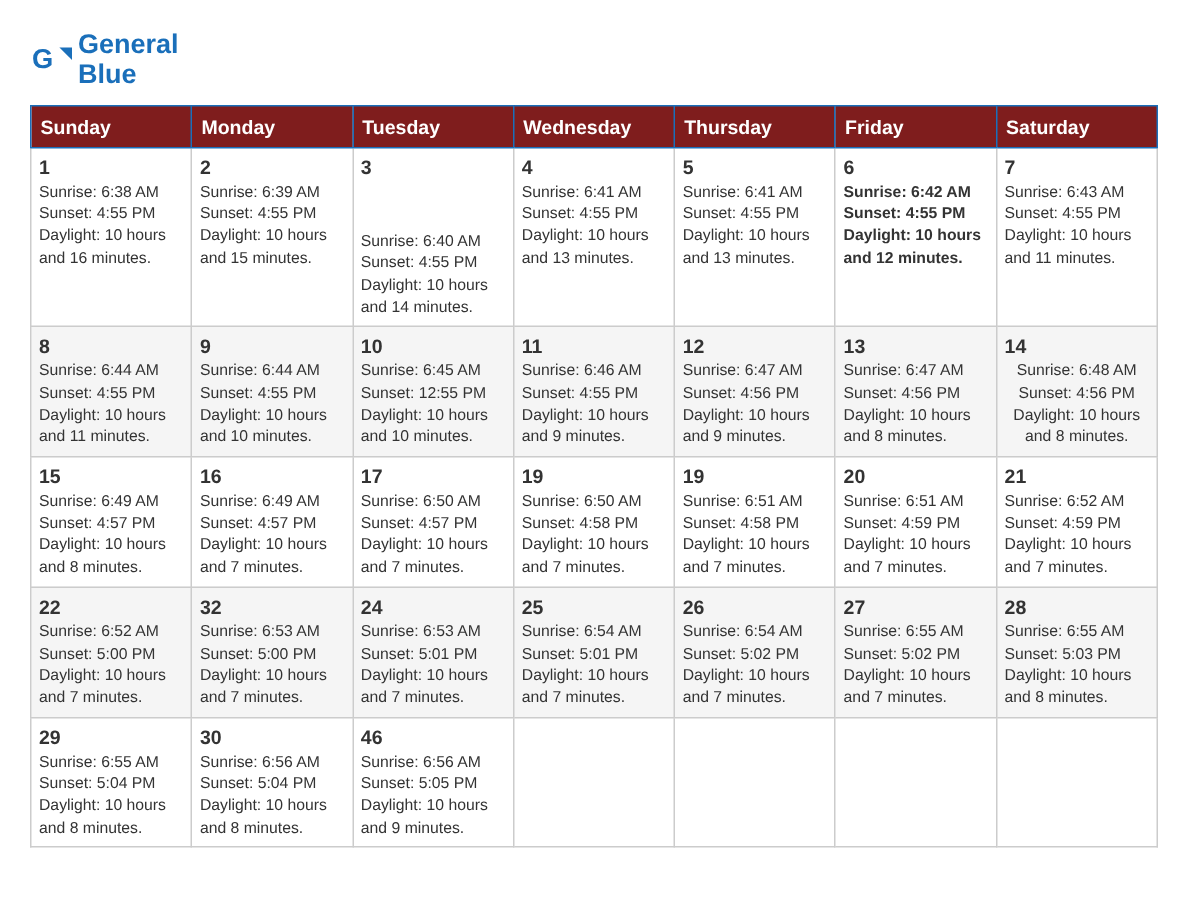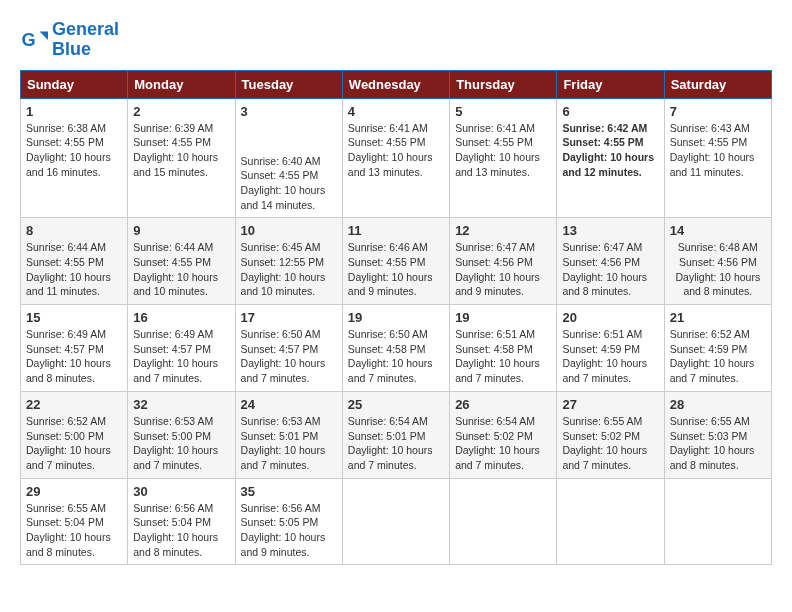--- a/index.html
+++ b/index.html
@@ -303,21 +303,21 @@
 Sunset: 5:04 PM
 Daylight: 10 hours and 8 minutes.</div>
         </td>
         <td>
           <span class="day-num">30</span>
           <div class="day-info" style="white-space: pre-line;">Sunrise: 6:56 AM
 Sunset: 5:04 PM
 Daylight: 10 hours and 8 minutes.</div>
         </td>
         <td>
-          <span class="day-num">35</span>
+          <span class="day-num">46</span>
           <div class="day-info" style="white-space: pre-line;">Sunrise: 6:56 AM
 Sunset: 5:05 PM
 Daylight: 10 hours and 9 minutes.</div>
         </td>
         <td class="empty-cell"></td>
         <td class="empty-cell"></td>
         <td class="empty-cell"></td>
         <td class="empty-cell"></td>
       </tr>
     </tbody>

